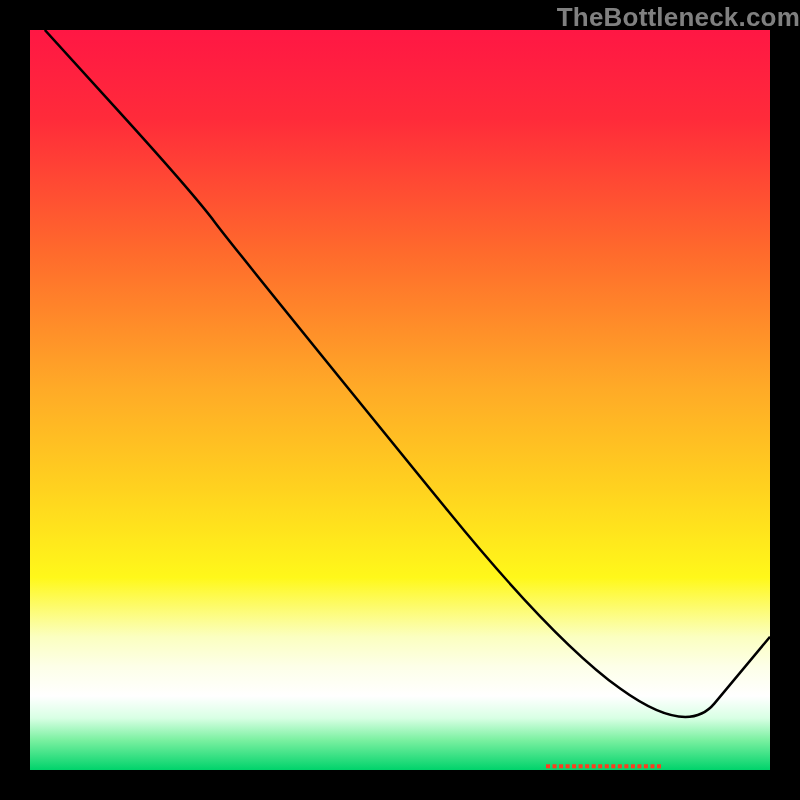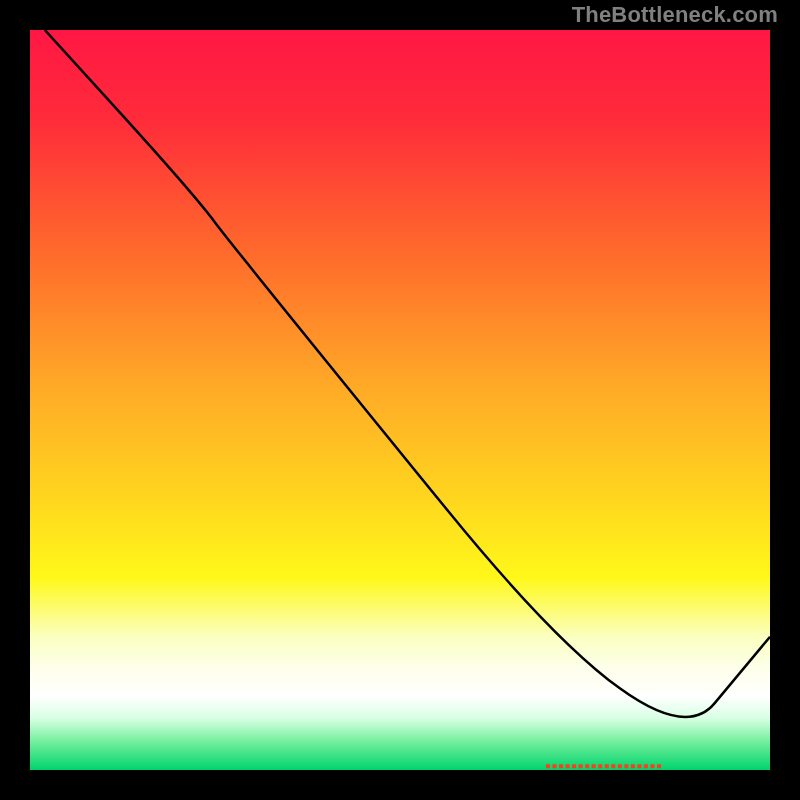--- a/index.html
+++ b/index.html
@@ -13,23 +13,23 @@
   }
   .stage {
     position: relative;
     width: 800px;
     height: 800px;
     background: #000;
   }
   .watermark {
     position: absolute;
     top: 2px;
-    right: 22px;
+    right: 0;
     color: #808080;
-    font-size: 22px;
+    font-size: 26px;
     font-weight: bold;
     letter-spacing: 0.2px;
     pointer-events: none;
   }
   .plot {
     position: absolute;
     left: 30px;
     top: 30px;
     width: 740px;
     height: 740px;

